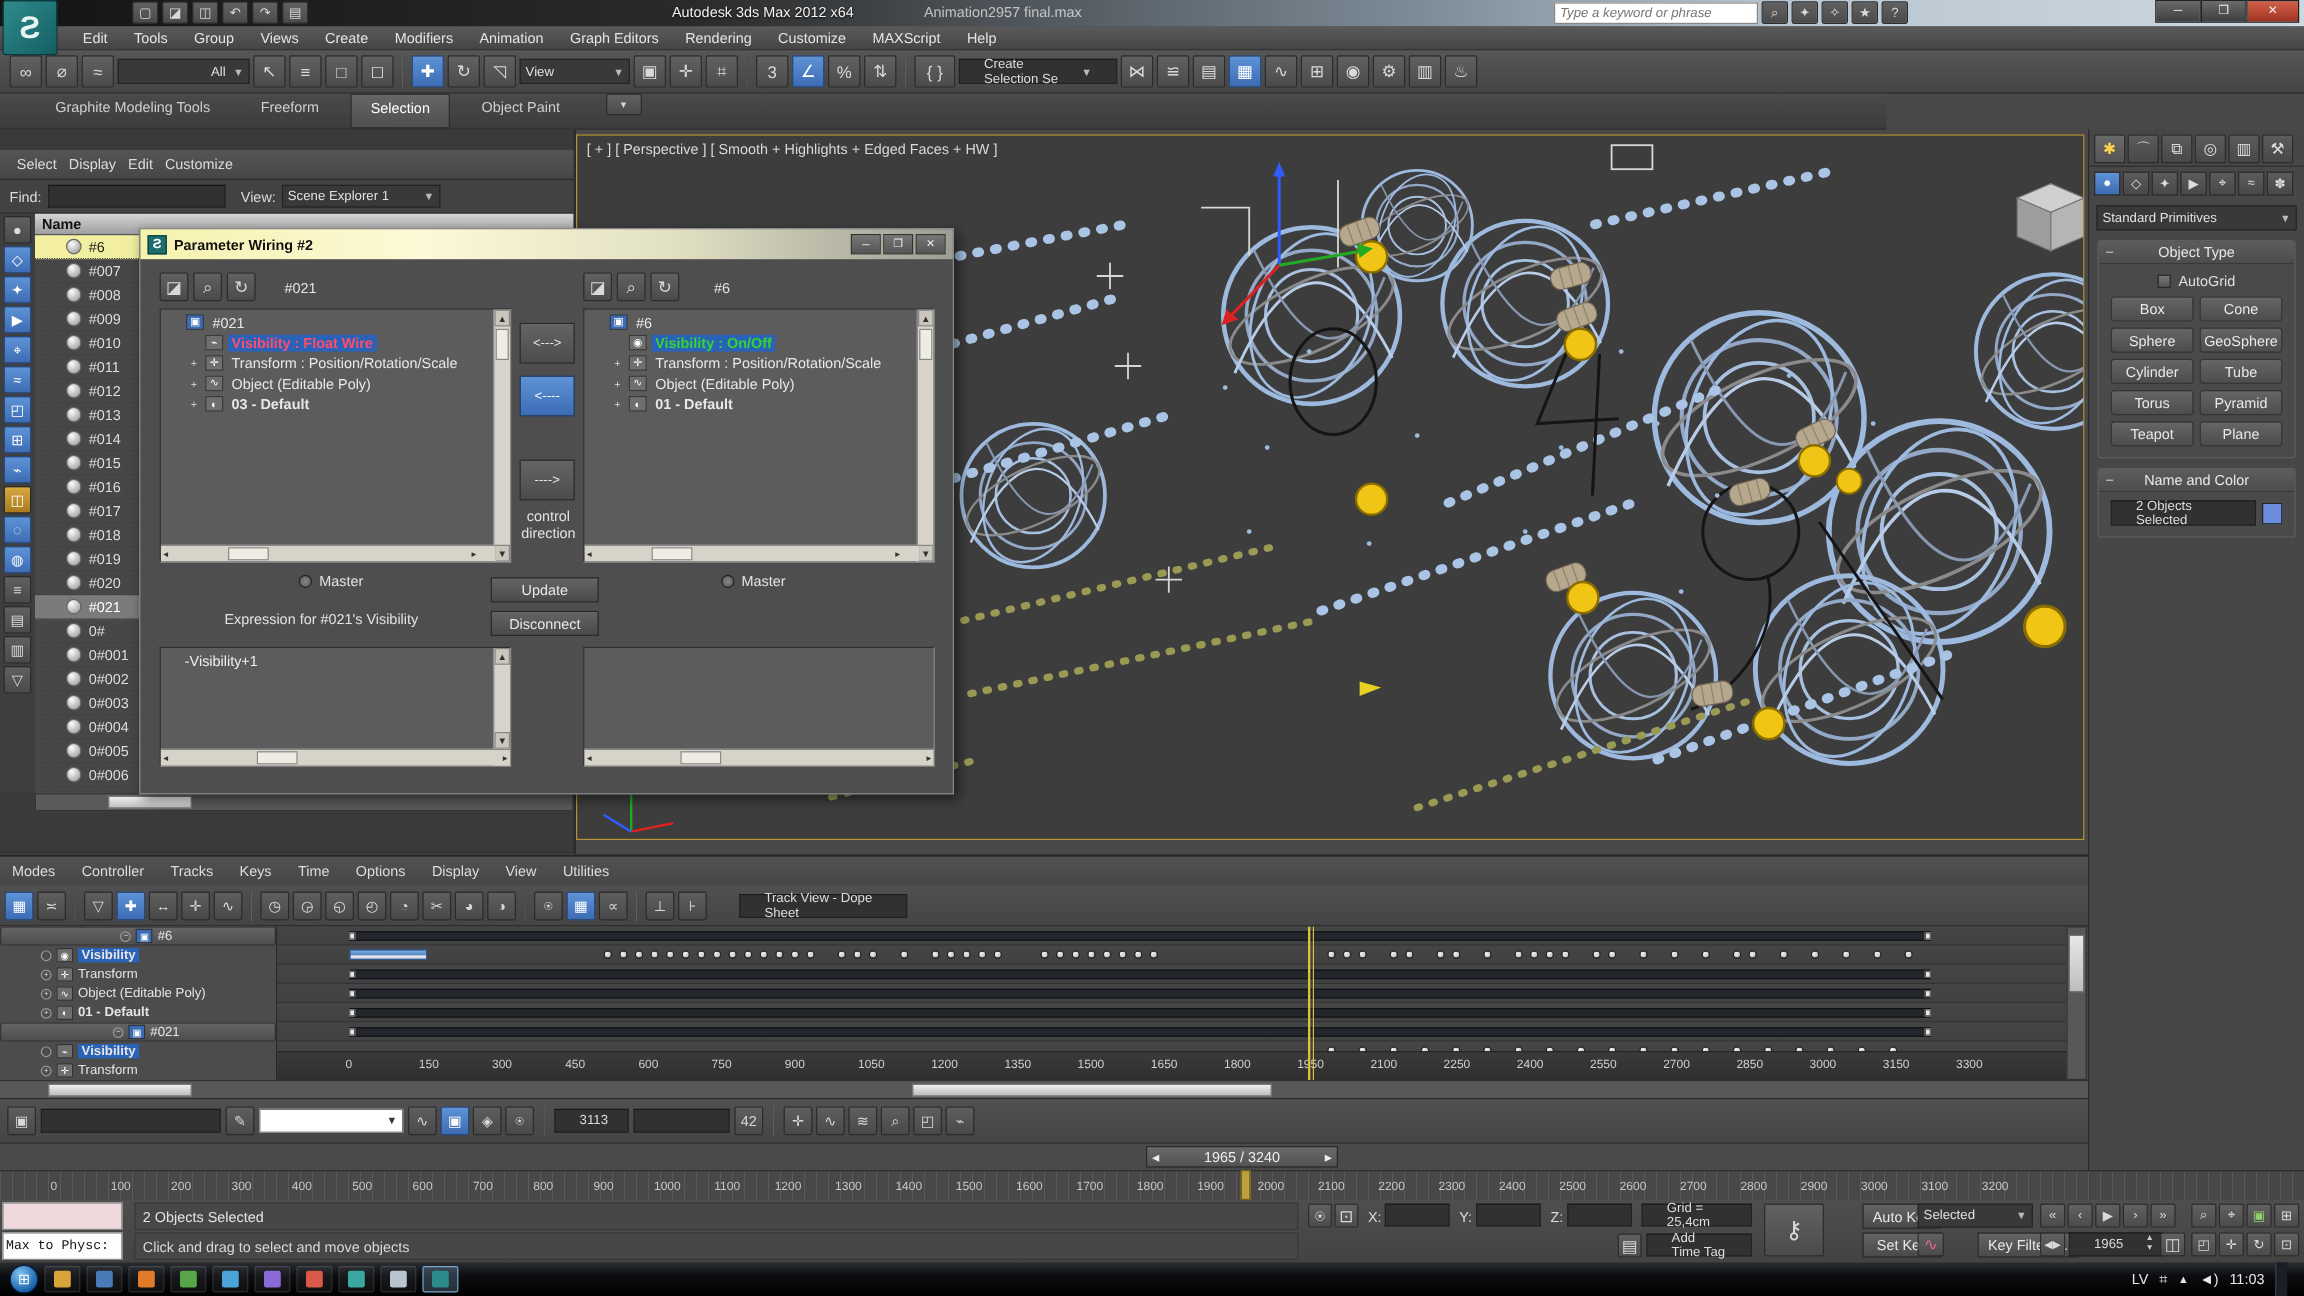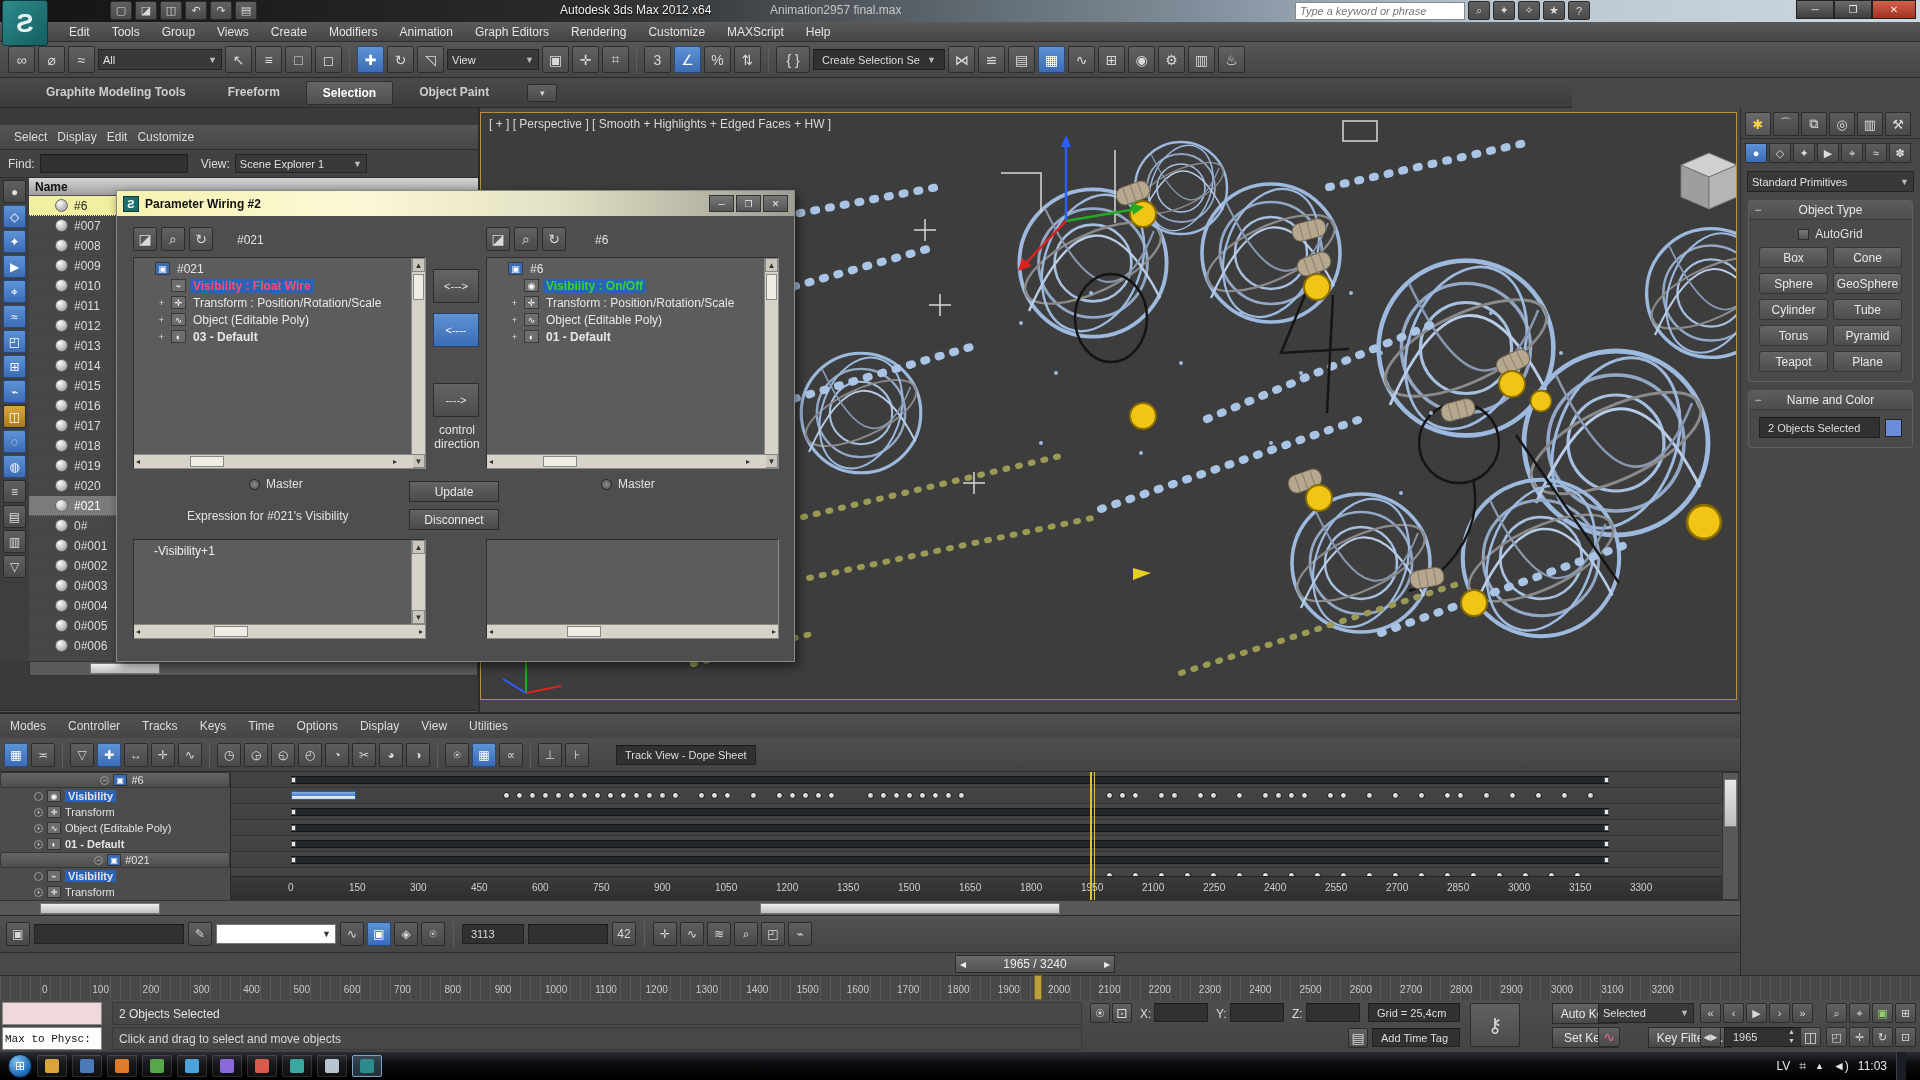--- a/index.html
+++ b/index.html
@@ -34,24 +34,24 @@
   .tb{width:27px;height:27px;background:linear-gradient(#616161,#4b4b4b);border:1px solid #2c2c2c;
     border-radius:2px;display:flex;align-items:center;justify-content:center;font-size:14px;color:#d9d9d9;}
   .tb.act{background:linear-gradient(#5e93d6,#3c6cb4);border-color:#274a80;color:#fff;}
   .tb.grn{color:#8fd06a;}
   .grp{display:flex;gap:3px;align-items:center;}
   .sep{width:1px;height:26px;background:#2e2e2e;margin:0 4px;border-right:1px solid #5e5e5e;}
   .dd{height:21px;background:#393939;border:1px solid #242424;display:flex;align-items:center;
     justify-content:space-between;padding:0 4px;color:#e0e0e0;font-size:11px;}
   .dd .car{font-size:9px;color:#bbb;margin-left:6px;}
   .fld{background:#313131;border:1px solid #222;border-top-color:#191919;color:#ddd;
-    font-size:11px;padding:0 8px;display:flex;align-items:center;}
+    font-size:11px;padding:0 20px;display:flex;align-items:center;}
   
   #ribbon{left:0;top:78px;width:1572px;height:30px;background:linear-gradient(#4a4a4a,#3c3c3c);
-    border-bottom:1px solid #2a2a2a;display:flex;align-items:center;gap:4px;padding-left:30px;font-weight:bold;}
+    border-bottom:1px solid #2a2a2a;display:flex;gap:4px;padding-left:30px;}
   .rtab{padding:4px 16px;color:#cfcfcf;font-size:12px;}
   .rtab.act{background:linear-gradient(#666,#4f4f4f);border:1px solid #2e2e2e;border-radius:2px;color:#fff;}
   
   #expbg{left:0;top:108px;width:480px;height:604px;background:#3a3a3a;border-right:2px solid #2c2c2c;}
   #explorer{left:0;top:125px;width:478px;height:587px;}
   #expmenus{position:absolute;left:0;top:0;width:478px;height:25px;background:linear-gradient(#555,#464646);
     border-bottom:1px solid #2c2c2c;display:flex;align-items:center;padding-left:14px;}
   #expfind{position:absolute;left:0;top:25px;width:478px;height:28px;background:#424242;
     display:flex;align-items:center;gap:5px;padding-left:8px;border-bottom:1px solid #2e2e2e;}
   #expstrip{position:absolute;left:0;top:53px;width:29px;height:483px;background:#3e3e3e;
@@ -262,21 +262,21 @@
     </div>
 </div>
 <div class="abs" id="applogo">Ƨ</div>
 
 <div class="abs" id="maintb">
   <span class="grp">
       <div class="tb">∞</div>
       <div class="tb">⌀</div>
       <div class="tb">≈</div>
     </span>
-  <div class="dd" style="width:124px;">
+  <div class="dd" style="width:110px;justify-content:flex-end;">
     <span>All</span>
       <span class="car">▼</span>
   </div>
   <span class="grp">
       <div class="tb">↖</div>
       <div class="tb">≡</div>
       <div class="tb">□</div>
       <div class="tb">◻</div>
     </span>
   <span class="sep"></span>

